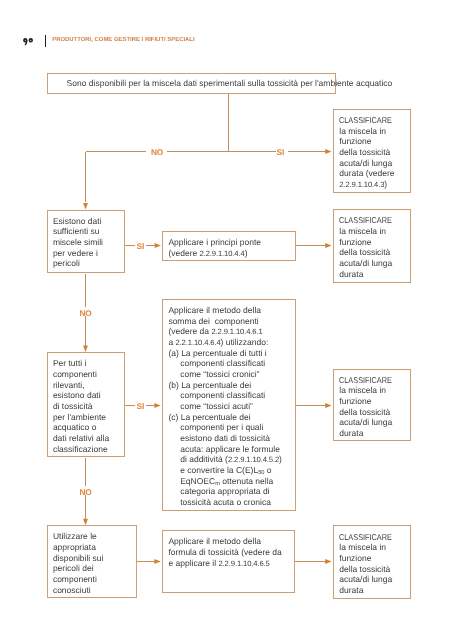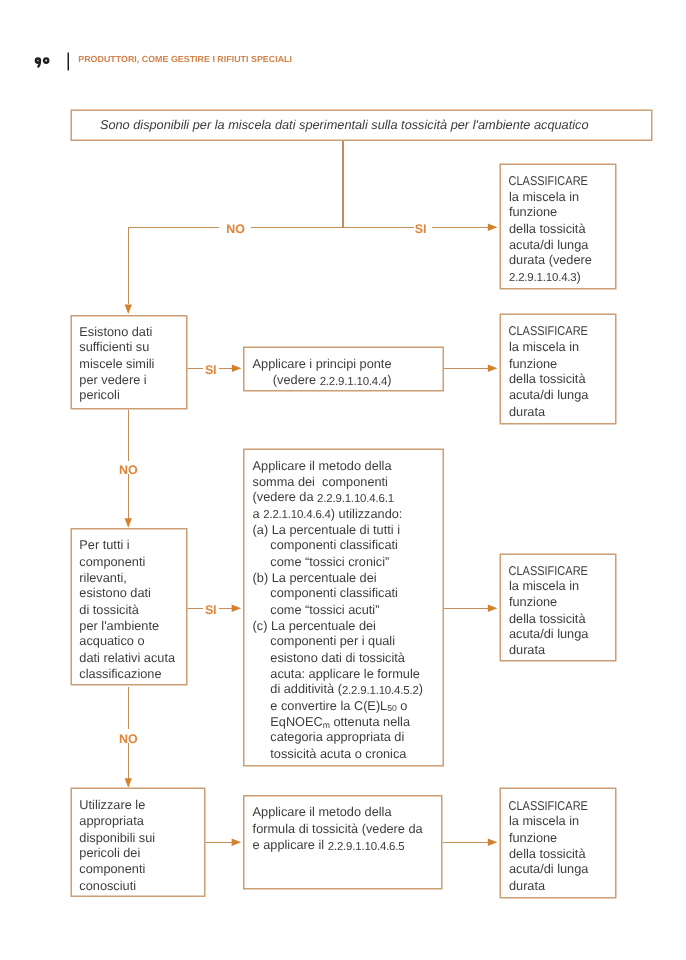--- a/index.html
+++ b/index.html
@@ -83,46 +83,46 @@
     </g>
   </svg>
 
   <div class="lbl" style="left:150.9px;top:147.6px;">NO</div>
   <div class="lbl" style="left:276.5px;top:147.6px;">SI</div>
   <div class="lbl" style="left:136.6px;top:242.2px;">SI</div>
   <div class="lbl" style="left:79.4px;top:309.0px;">NO</div>
   <div class="lbl" style="left:136.6px;top:401.6px;">SI</div>
   <div class="lbl" style="left:79.4px;top:487.9px;">NO</div>
 
-  <div class="box" style="left:46.6px;top:72.6px;width:388px;height:21.0px;font-style:italic;">
+  <div class="box" style="left:46.6px;top:72.6px;width:289px;height:21.0px;">
     <div class="txt" style="left:19.0px;top:4.9px;"><div class="ln">Sono disponibili per la miscela dati sperimentali sulla tossicità per l'ambiente acquatico</div></div>
   </div>
 
   <div class="box" style="left:333.0px;top:108.8px;width:78.2px;height:84.4px;">
     <div class="txt" style="left:5.3px;top:5.2px;"><div class="ln"><span class="caps">CLASSIFICARE</span></div><div class="ln">la miscela in</div><div class="ln">funzione</div><div class="ln">della tossicità</div><div class="ln">acuta/di lunga</div><div class="ln">durata (vedere</div><div class="ln"><span class="num">2.2.9.1.10.4.3</span>)</div></div>
   </div>
 
   <div class="box" style="left:46.6px;top:209.6px;width:78.3px;height:63.4px;">
     <div class="txt" style="left:5.3px;top:5.2px;"><div class="ln">Esistono dati</div><div class="ln">sufficienti su</div><div class="ln">miscele simili</div><div class="ln">per vedere i</div><div class="ln">pericoli</div></div>
   </div>
 
-  <div class="box" style="left:161.8px;top:230.9px;width:133.8px;height:30.6px;text-align:right;">
+  <div class="box" style="left:161.8px;top:230.9px;width:133.8px;height:30.6px;">
     <div class="txt" style="left:5.6px;top:5.2px;"><div class="ln">Applicare i principi ponte</div><div class="ln">(vedere <span class="num">2.2.9.1.10.4.4</span>)</div></div>
   </div>
 
   <div class="box" style="left:333.0px;top:209.2px;width:78.2px;height:73.6px;">
     <div class="txt" style="left:5.3px;top:5.2px;"><div class="ln"><span class="caps">CLASSIFICARE</span></div><div class="ln">la miscela in</div><div class="ln">funzione</div><div class="ln">della tossicità</div><div class="ln">acuta/di lunga</div><div class="ln">durata</div></div>
   </div>
 
   <div class="box" style="left:161.8px;top:298.8px;width:133.8px;height:212.6px;">
     <div class="txt" style="left:5.6px;top:5.2px;"><div class="ln">Applicare il metodo della</div><div class="ln">somma dei  componenti</div><div class="ln">(vedere da <span class="num">2.2.9.1.10.4.6.1</span></div><div class="ln">a <span class="num">2.2.1.10.4.6.4</span>) utilizzando:</div><div class="ln">(a) La percentuale di tutti i</div><div class="ln">     componenti classificati</div><div class="ln">     come “tossici cronici”</div><div class="ln">(b) La percentuale dei</div><div class="ln">     componenti classificati</div><div class="ln">     come “tossici acuti”</div><div class="ln">(c) La percentuale dei</div><div class="ln">     componenti per i quali</div><div class="ln">     esistono dati di tossicità</div><div class="ln">     acuta: applicare le formule</div><div class="ln">     di additività (<span class="num">2.2.9.1.10.4.5.2</span>)</div><div class="ln">     e convertire la C(E)L<span class="sb">50</span> o</div><div class="ln">     EqNOEC<span class="sb">m</span> ottenuta nella</div><div class="ln">     categoria appropriata di</div><div class="ln">     tossicità acuta o cronica</div></div>
   </div>
 
   <div class="box" style="left:46.6px;top:352.0px;width:78.1px;height:105px;">
-    <div class="txt" style="left:5.3px;top:5.2px;"><div class="ln">Per tutti i</div><div class="ln">componenti</div><div class="ln">rilevanti,</div><div class="ln">esistono dati</div><div class="ln">di tossicità</div><div class="ln">per l'ambiente</div><div class="ln">acquatico o</div><div class="ln">dati relativi acuta</div><div class="ln">classificazione</div></div>
+    <div class="txt" style="left:5.3px;top:5.2px;"><div class="ln">Per tutti i</div><div class="ln">componenti</div><div class="ln">rilevanti,</div><div class="ln">esistono dati</div><div class="ln">di tossicità</div><div class="ln">per l'ambiente</div><div class="ln">acquatico o</div><div class="ln">dati relativi alla</div><div class="ln">classificazione</div></div>
   </div>
 
   <div class="box" style="left:333.0px;top:368.6px;width:78.2px;height:72.8px;">
     <div class="txt" style="left:5.3px;top:5.2px;"><div class="ln"><span class="caps">CLASSIFICARE</span></div><div class="ln">la miscela in</div><div class="ln">funzione</div><div class="ln">della tossicità</div><div class="ln">acuta/di lunga</div><div class="ln">durata</div></div>
   </div>
 
   <div class="box" style="left:46.6px;top:525.1px;width:90px;height:73.2px;">
     <div class="txt" style="left:5.3px;top:5.2px;"><div class="ln">Utilizzare le</div><div class="ln">appropriata</div><div class="ln">disponibili sui</div><div class="ln">pericoli dei</div><div class="ln">componenti</div><div class="ln">conosciuti</div></div>
   </div>
 

